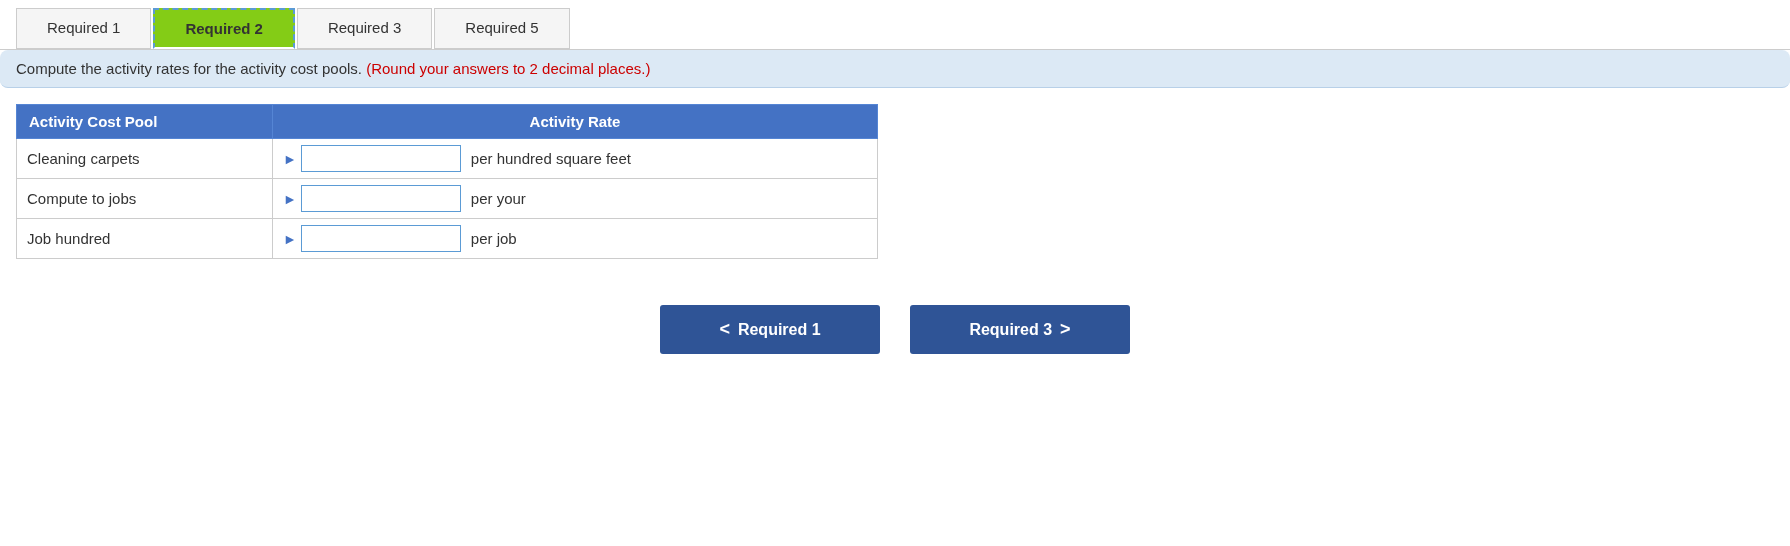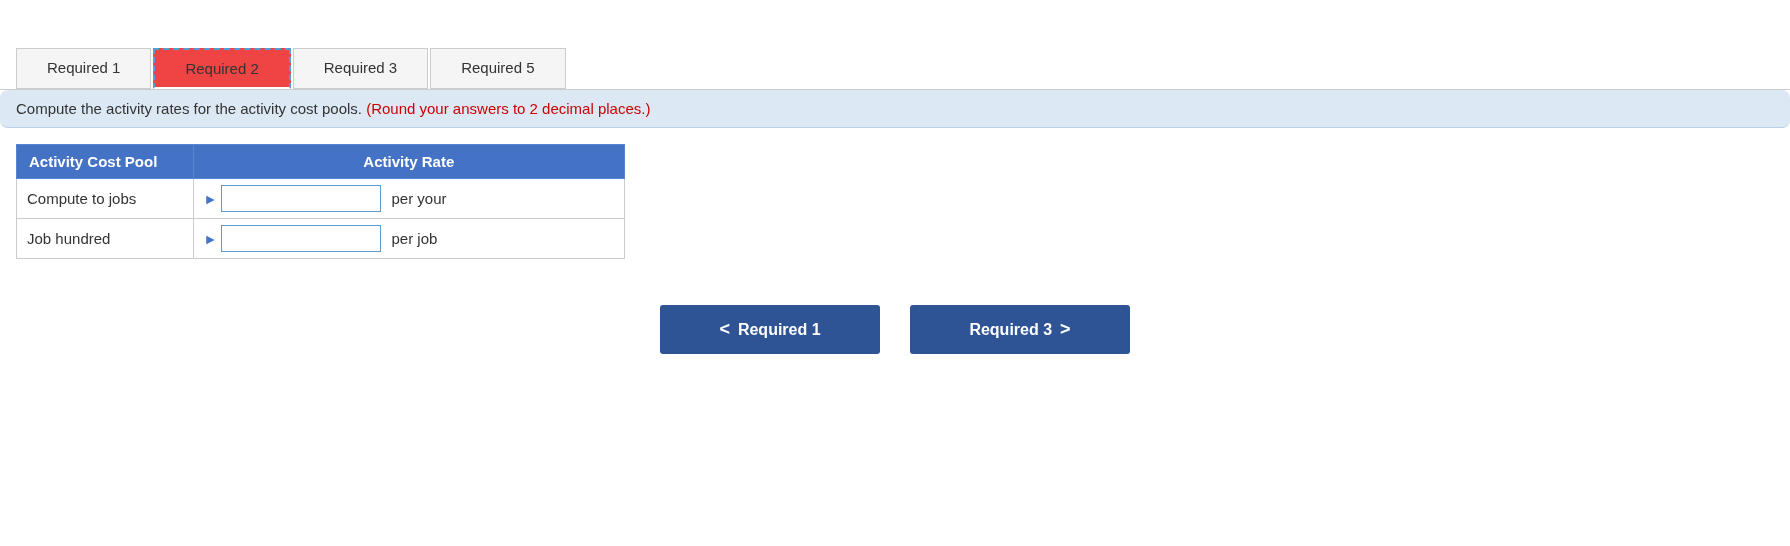--- a/index.html
+++ b/index.html
@@ -12,21 +12,20 @@
       font-family: Arial, sans-serif;
       font-size: 15px;
       background: #fff;
       width: 1790px;
       min-height: 546px;
     }
 
     .page-wrapper {
       width: 1790px;
       padding: 0;
-      margin-top: 40px;
     }
 
     
     .tabs-container {
       display: flex;
       border-bottom: 1px solid #ccc;
       margin-bottom: 0;
       padding-top: 8px;
       padding-left: 16px;
       gap: 0;
@@ -37,24 +36,24 @@
       border: 1px solid #ccc;
       border-bottom: none;
       cursor: pointer;
       background: #f5f5f5;
       font-size: 15px;
       color: #333;
       margin-right: 2px;
     }
 
     .tab.active {
-      background: #ef4444;
+      background: #84cc16;
       border: 2px dashed #5b9bd5;
       border-bottom: 2px solid #fff;
-      font-weight: normal;
+      font-weight: bold;
     }
 
     .tab:not(.active) {
       border: 1px solid #ccc;
     }
 
     
     .instruction-banner {
       background-color: #dce9f5;
       padding: 10px 16px;
@@ -68,21 +67,21 @@
       color: #cc0000;
     }
 
     
     .table-wrapper {
       padding: 16px 16px;
     }
 
     .activity-table {
       border-collapse: collapse;
-      width: 609px;
+      width: 862px;
     }
 
     .activity-table thead tr th {
       background-color: #4472c4;
       color: #fff;
       font-weight: bold;
       padding: 8px 12px;
       border: 1px solid #5585d4;
       font-size: 15px;
     }
@@ -193,20 +192,30 @@
   <div class="table-wrapper">
     <table class="activity-table">
       <thead>
         <tr>
           <th>Activity Cost Pool</th>
           <th>Activity Rate</th>
         </tr>
       </thead>
       <tbody>
 
+        <tr>
+          <td>Cleaning carpets</td>
+          <td>
+            <div class="activity-rate-cell">
+              <span class="arrow-indicator">►</span>
+              <input class="rate-input" type="text" style="">
+              <span class="rate-unit">per hundred square feet</span>
+            </div>
+          </td>
+        </tr>
 
         <tr>
           <td>Compute to jobs</td>
           <td>
             <div class="activity-rate-cell">
               <span class="arrow-indicator">►</span>
               <input class="rate-input" type="text" style="">
               <span class="rate-unit">per your</span>
             </div>
           </td>

